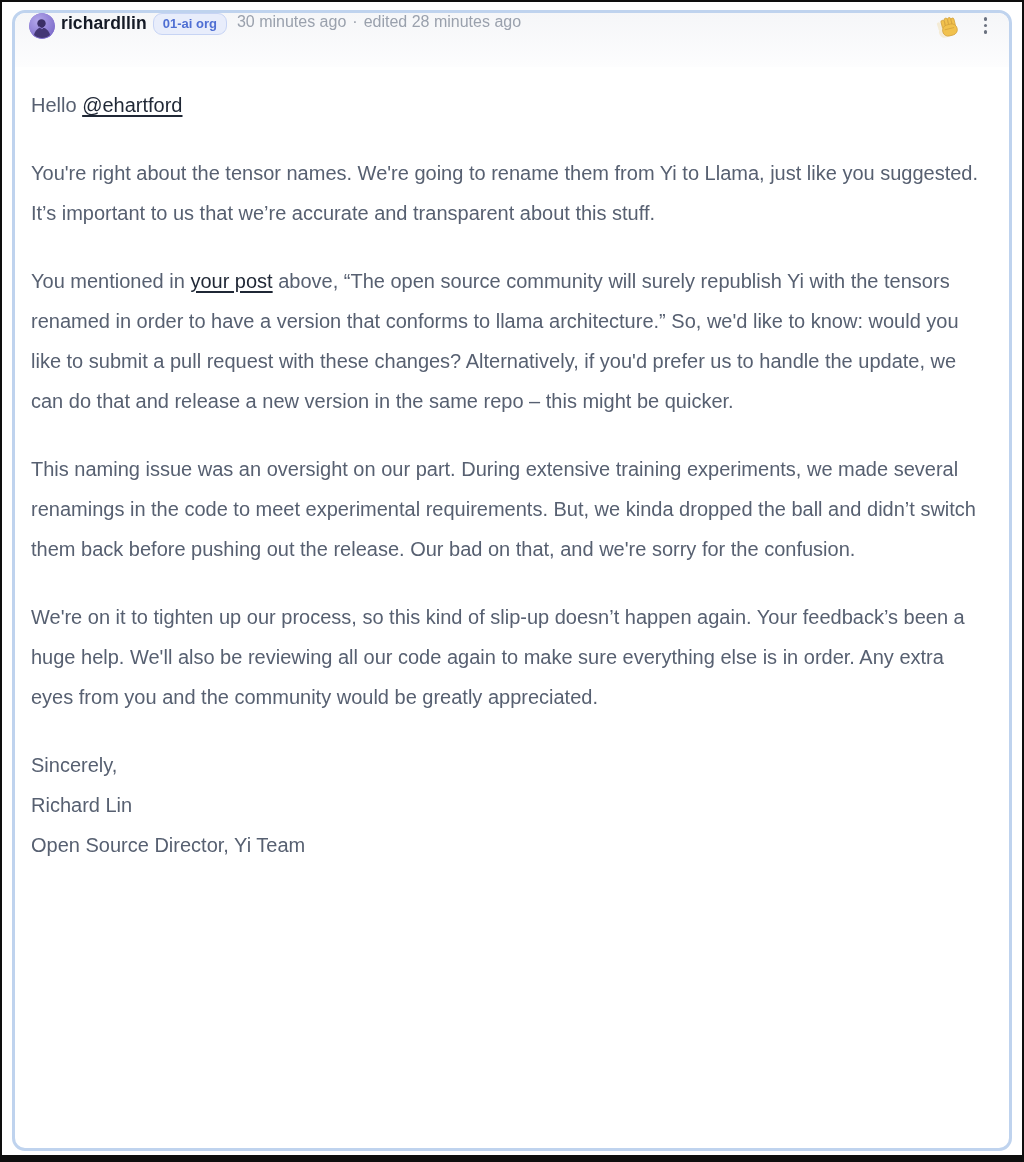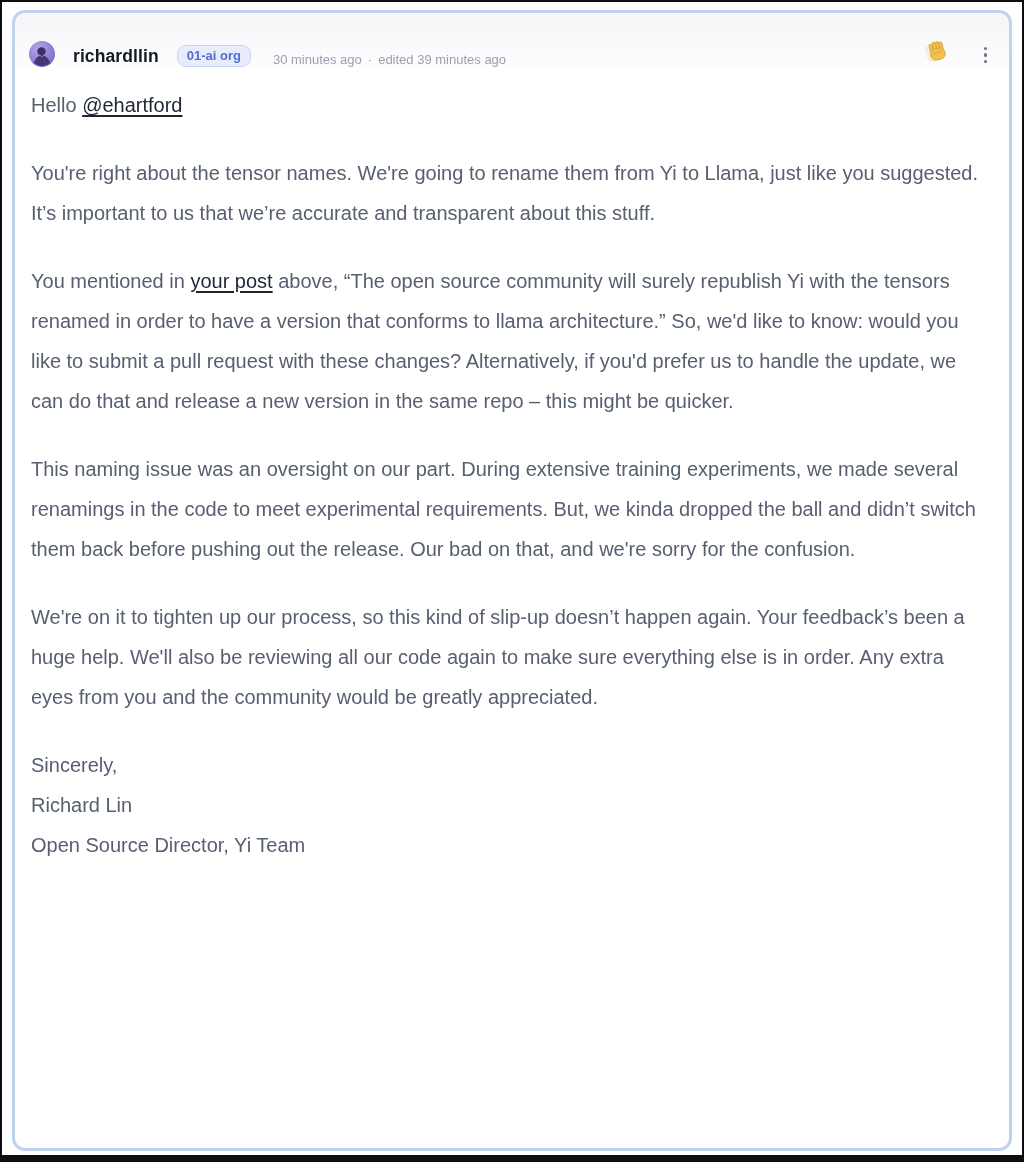--- a/index.html
+++ b/index.html
@@ -26,22 +26,22 @@
     margin:8px 10px 0 10px;
     width:1000px;
     height:1141px;
     background:#ffffff;
     border:3px solid var(--card-border);
     border-radius:13px;
     overflow:hidden;
   }
   .card-header{
     display:flex;
-    align-items:flex-end;
-    gap:18px;
+    align-items:flex-start;
+    gap:6px;
     height:54px;
     padding:0 14px;
     background:linear-gradient(to bottom,#f5f6f8,#fdfdfe);
     border-top-left-radius:10px;
     border-top-right-radius:10px;
   }
   .avatar{
     width:26px;height:26px;border-radius:50%;
     overflow:hidden;flex:0 0 auto;
     display:block;
@@ -58,21 +58,21 @@
     color:var(--badge-text);
     background:var(--badge-bg);
     border:1px solid var(--badge-border);
     border-radius:9px;
     padding:3px 9px 4px;
     line-height:1;
   }
   .timestamp-group{
     display:flex;align-items:center;gap:6px;
     color:var(--muted-text);
-    font-size:13px;
+    font-size:16px;
     margin-left:4px;
   }
   .spacer{flex:1;}
   .reaction-btn{
     background:none;border:none;padding:2px;cursor:pointer;
     display:flex;align-items:center;
   }
   .menu-btn{
     background:none;border:none;cursor:pointer;
     display:flex;flex-direction:column;align-items:center;gap:3px;
@@ -124,21 +124,21 @@
       </svg>
     </span>
 
     <span class="username">richardllin</span>
 
     <span class="badge">01-ai org</span>
 
     <span class="timestamp-group">
       <span>30 minutes ago</span>
       <span>·</span>
-      <span>edited 39 minutes ago</span>
+      <span>edited 28 minutes ago</span>
     </span>
 
     <span class="spacer"></span>
 
     <button class="reaction-btn">
       <svg width="26" height="26" viewBox="0 0 24 24">
         <g transform="rotate(-18 12 12) translate(-2.6 0.6)" opacity="0.55">
           <rect x="5" y="3.4" width="3" height="8" rx="1.5" fill="#f3e3bb"></rect>
           <rect x="8.2" y="2.2" width="3" height="9.5" rx="1.5" fill="#f3e3bb"></rect>
           <rect x="11.4" y="2.5" width="3" height="9.2" rx="1.5" fill="#f3e3bb"></rect>

